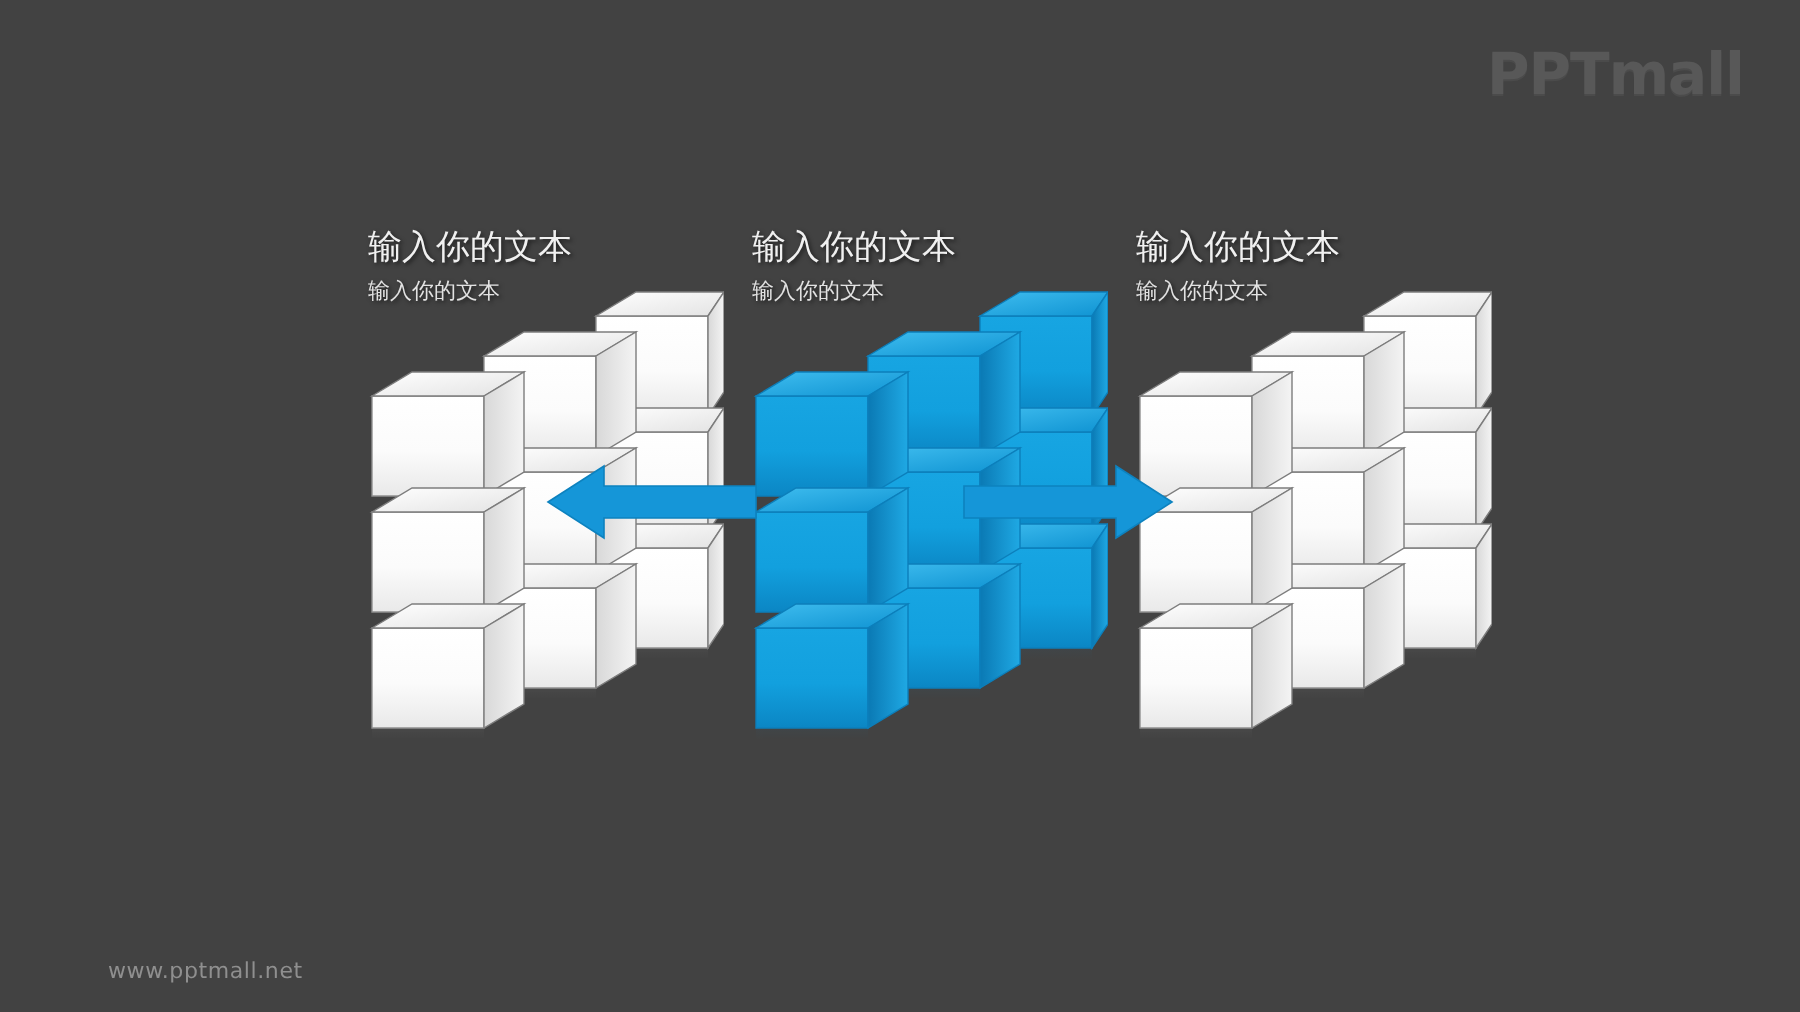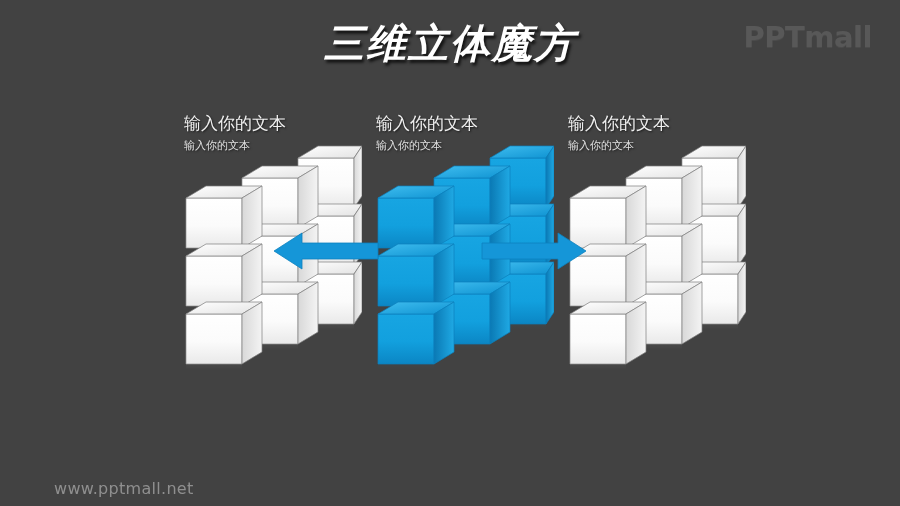--- a/index.html
+++ b/index.html
@@ -43,21 +43,21 @@
     color: #585858;
     letter-spacing: -0.5px;
     text-shadow: 0 1px 0 rgba(255,255,255,0.05);
   }
 
   
   #footer {
     position: absolute;
     left: 54px;
     top: 479px;
-    font-size: 16px;
+    font-size: 11px;
     color: #8f8f8f;
     letter-spacing: 0.3px;
   }
 
   
   .group {
     position: absolute;
     width: 170px;
     height: 260px;
   }
@@ -97,21 +97,20 @@
     top: 228px;
   }
   #arrow-left  { left: 272px; }
   #arrow-right { left: 480px; }
 </style>
 </head>
 <body>
 
 <div id="slide">
 
-  <div id="title">三维立体魔方</div>
 
   <div id="logo">PPTmall</div>
 
   <div class="group" id="group-left">
     <div class="label-main">输入你的文本</div>
     <div class="label-sub">输入你的文本</div>
     <svg class="stack" width="190" height="245" viewBox="0 0 190 245">
       <defs>
         <linearGradient id="wFrontL" x1="0" y1="0" x2="0" y2="1">
           <stop offset="0%" stop-color="#ffffff"></stop>

